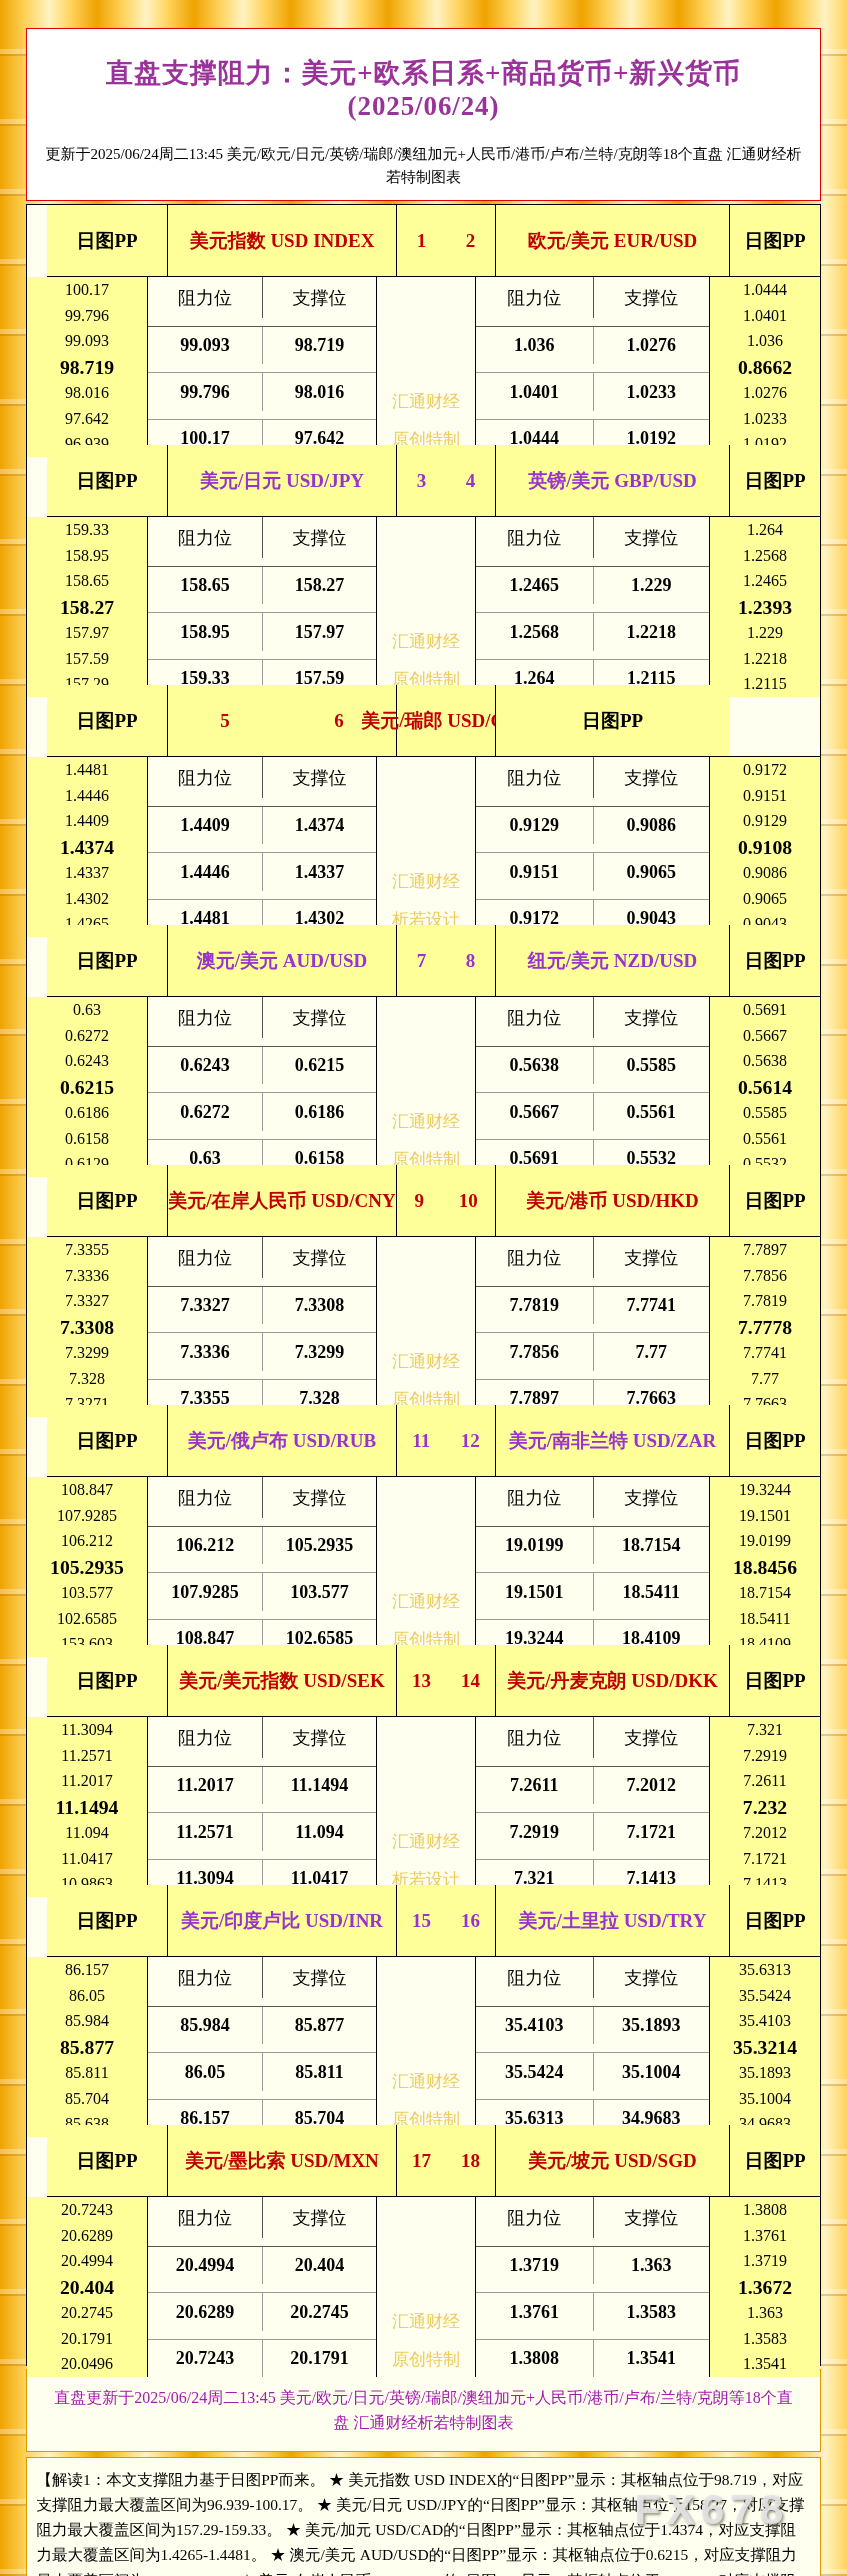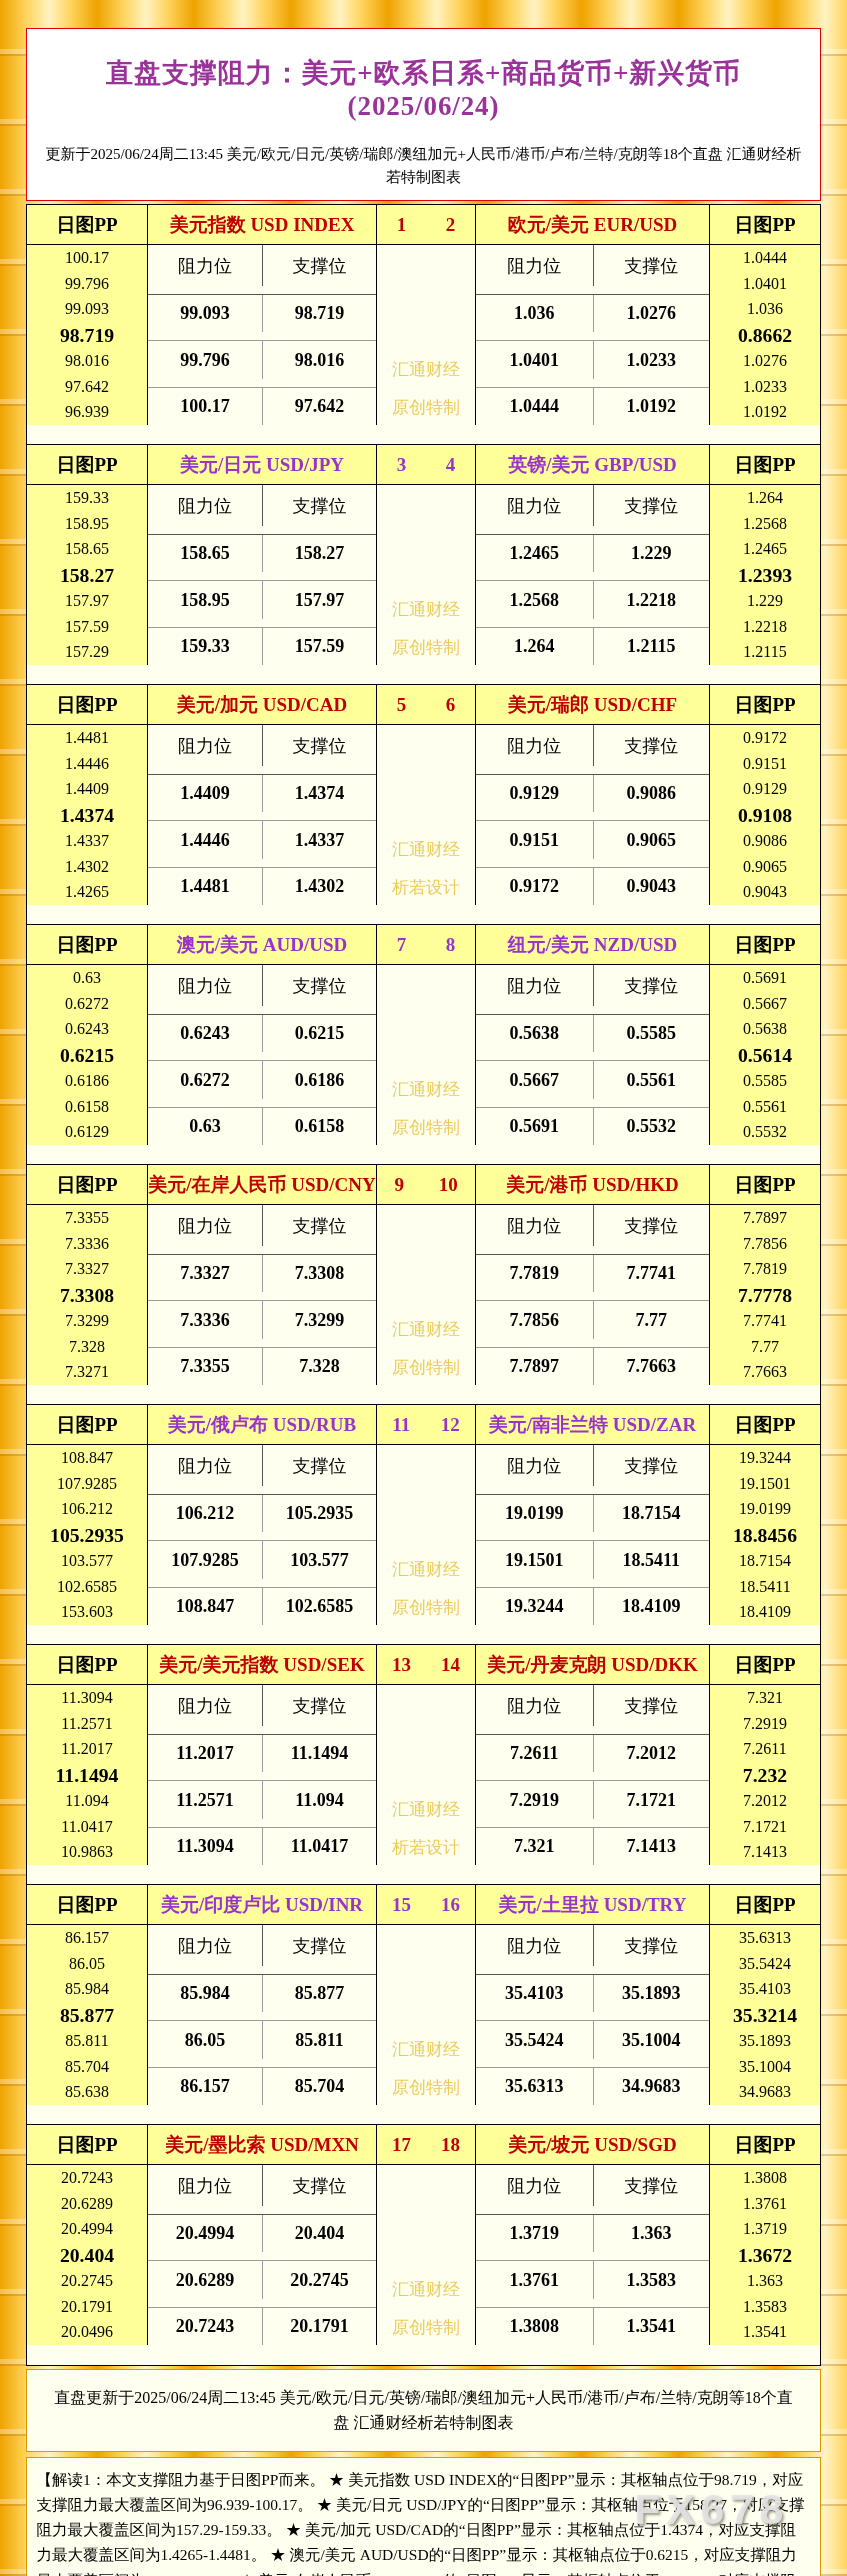--- a/index.html
+++ b/index.html
@@ -23,21 +23,21 @@
     color:#993399;font-size:27px;font-weight:bold;letter-spacing:0.9px;
     padding:13px 0 20.6px 0;
   }
   .updline{color:#000;font-size:15px;line-height:1.55;padding:0 3.7px 3.7px 3.7px;}
 
   
   .tablewrap{border:1.9px solid #000;background:#fffff0;}
   .block{height:240px;border-bottom:1.9px solid #000;}
   .block:last-child{border-bottom:none;}
   .bh,.bb{display:grid;grid-template-columns:120px 229px 99px 234px 1fr;}
-  .bh{height:40px;border-bottom:1.9px solid #000;}
+  .bh{height:72px;border-bottom:1.9px solid #000;margin-left:20px;}
   .bb{height:180px;}
   .bh>div,.bb>div{border-left:1.9px solid #000;}
   .bh>div:first-child,.bb>div:first-child{border-left:none;}
   .c{min-width:0;}
 
   .pph{background:#ffff99;display:flex;align-items:center;justify-content:center;
        font-size:19px;font-weight:bold;color:#000;}
   .pairh{background:#ffff99;display:flex;align-items:center;justify-content:center;
        font-size:19px;font-weight:bold;white-space:nowrap;}
   .nums{background:#ffff99;display:flex;align-items:center;justify-content:space-around;
@@ -60,21 +60,21 @@
   .srow.shead+ .srow{border-top:0.9px solid #555;}
   .srow.vals{font-size:18px;font-weight:bold;color:#000;}
 
   .mid{background:#fffff0;display:flex;flex-direction:column;justify-content:flex-end;
        align-items:center;padding-bottom:9.4px;}
   .wm1,.wm2{color:#eccb5a;font-size:17px;line-height:1.0;padding-top:20.6px;}
 
   
   .updbox{
     margin-top:2.8px;background:#fffff0;border:1.9px solid #d69900;
-    text-align:center;font-size:16px;color:#000000;line-height:1.6;
+    text-align:center;font-size:16px;color:#a21caf;line-height:1.6;
     padding:15px 26px;
   }
   .notesbox{
     margin-top:4.7px;background:#fffff0;border:1.9px solid #d69900;
     font-size:15.5px;color:#000;line-height:1.62;
     padding:7.5px 9.4px 9.4px 9.4px;text-align:left;
   }
   .note{padding:1.9px 0;}
 
   .brand{
@@ -238,21 +238,20 @@
             <div>1.229</div>
             <div>1.2218</div>
             <div>1.2115</div>
           </div>
     </div>
   </section>
 
   <section class="block red">
     <div class="bh">
       <div class="c pph ppl">日图PP</div>
-      <div class="c pairh pl">美元/加元 USD/CAD</div>
       <div class="c nums">
         <span class="nl">5</span>
         <span class="nr">6</span>
       </div>
       <div class="c pairh pr">美元/瑞郎 USD/CHF</div>
       <div class="c pph ppr">日图PP</div>
     </div>
     <div class="bb">
       <div class="c ppcol cl">
             <div>1.4481</div>

